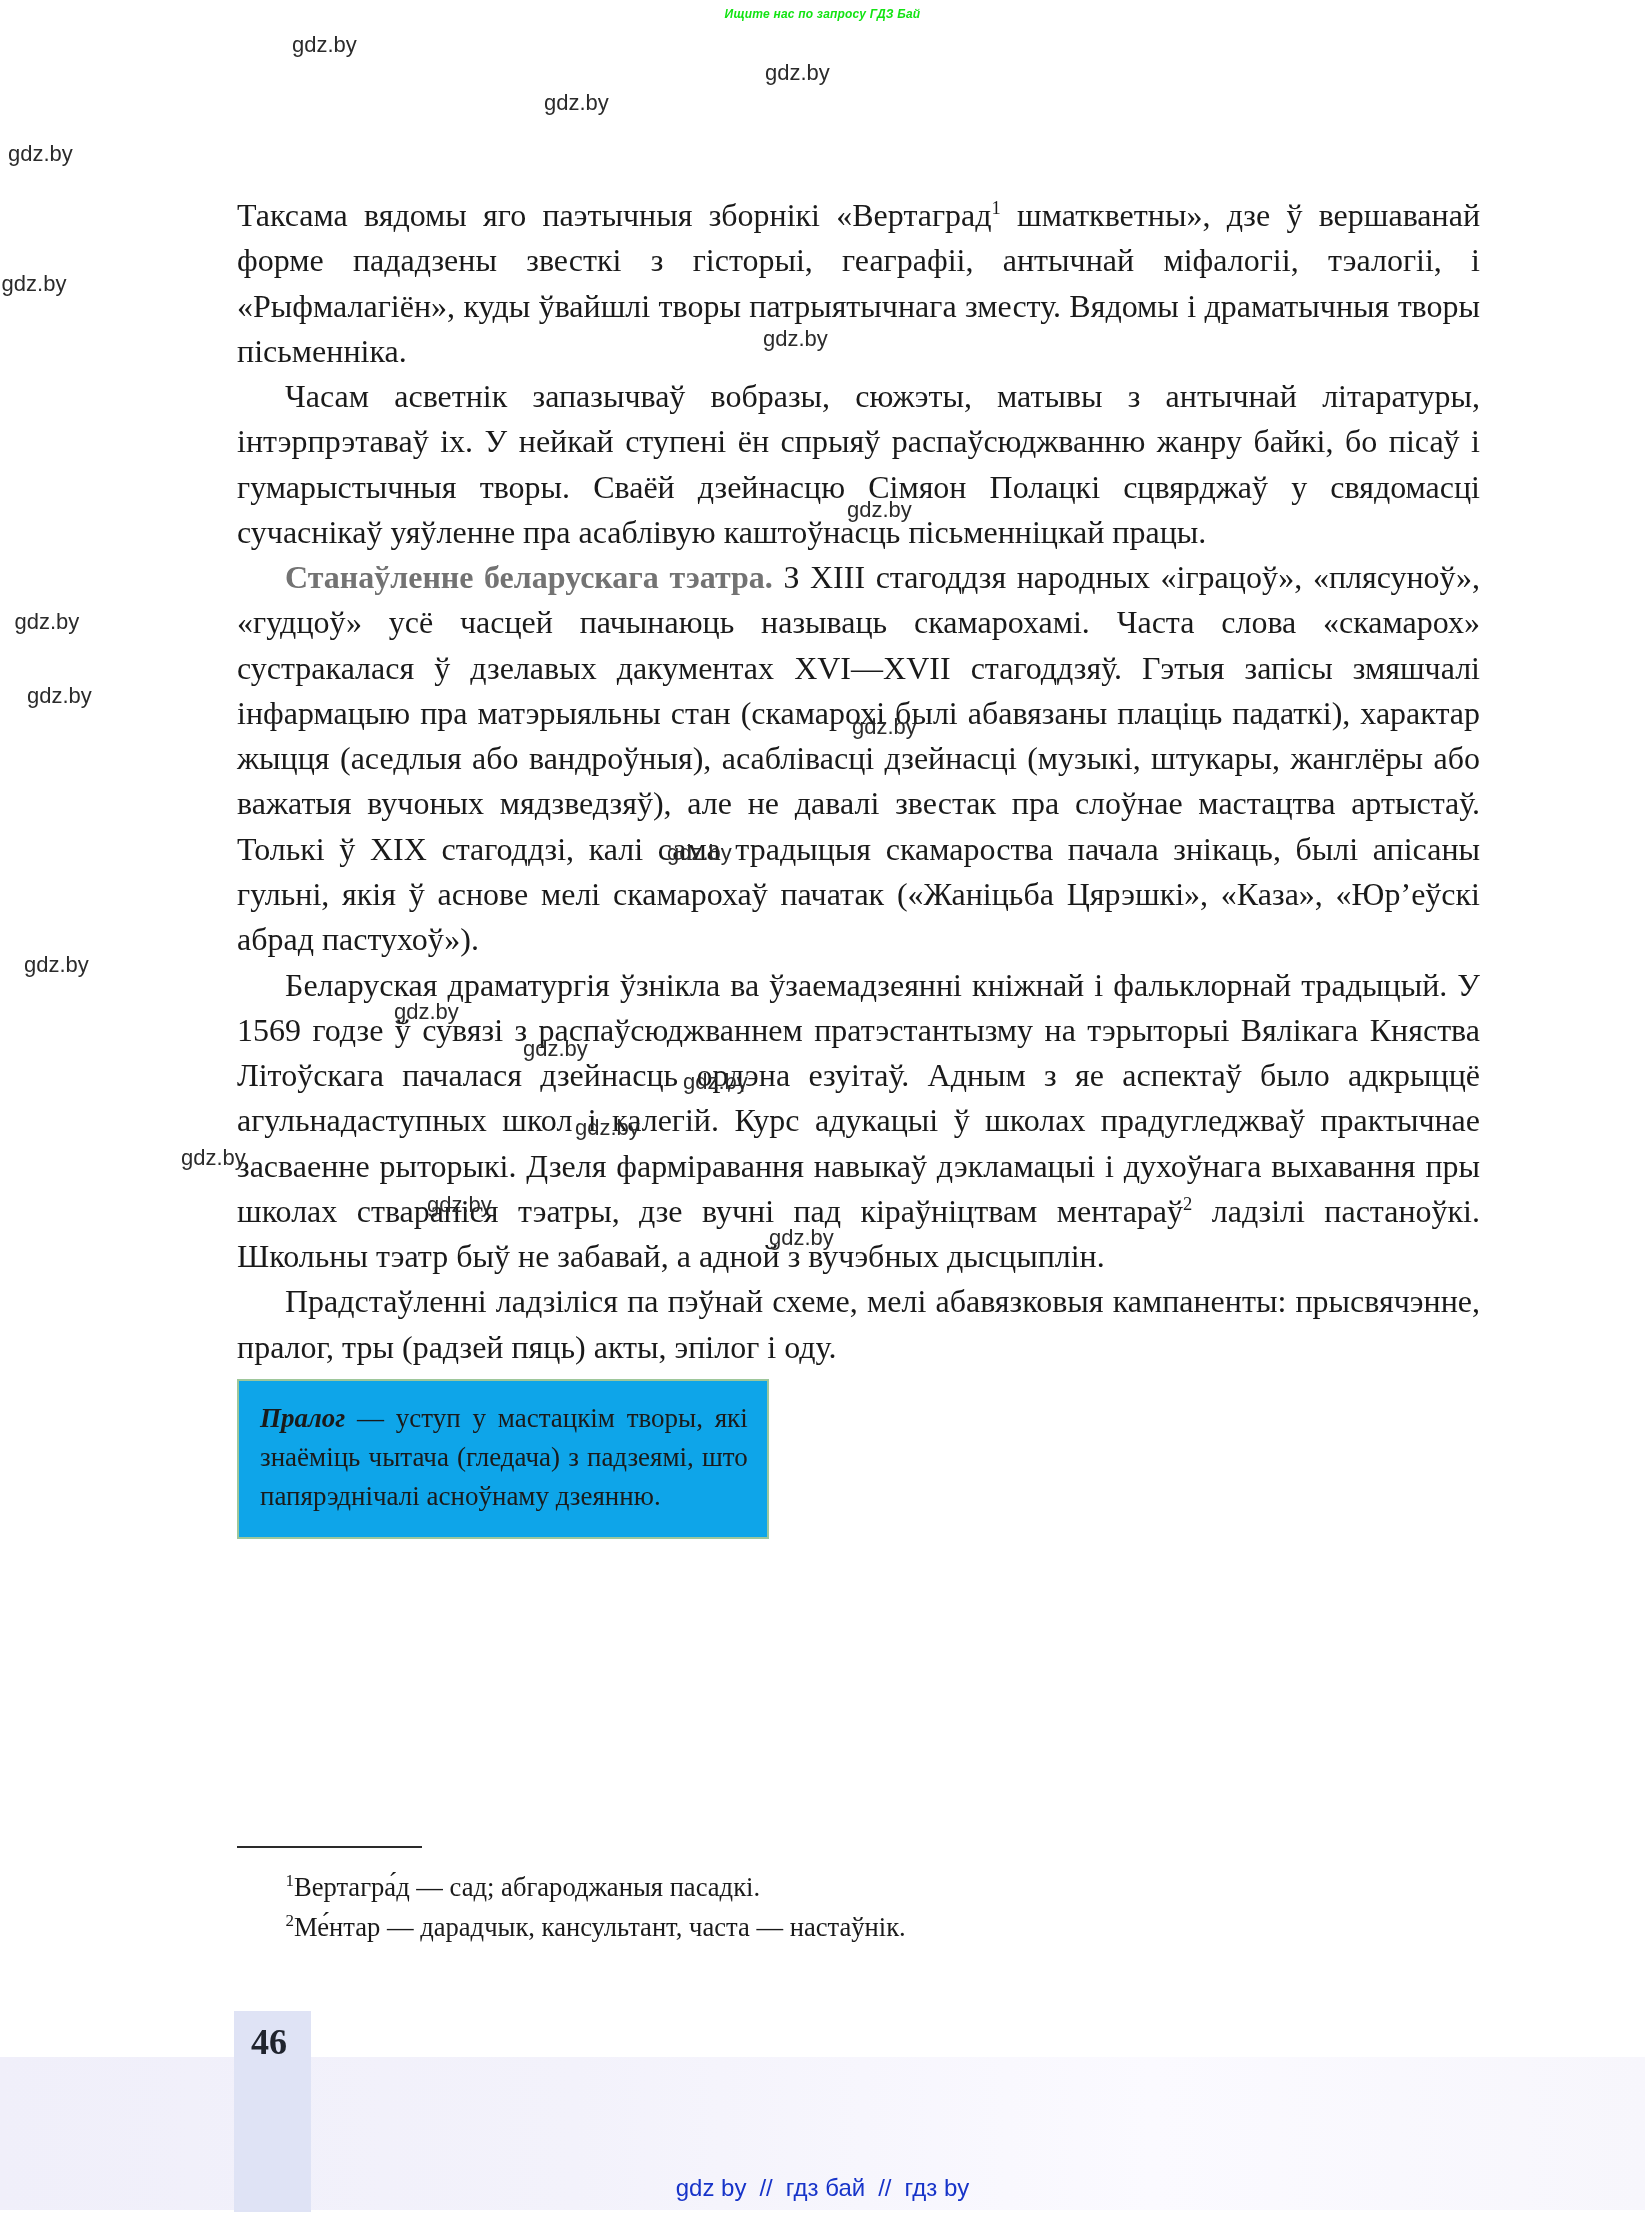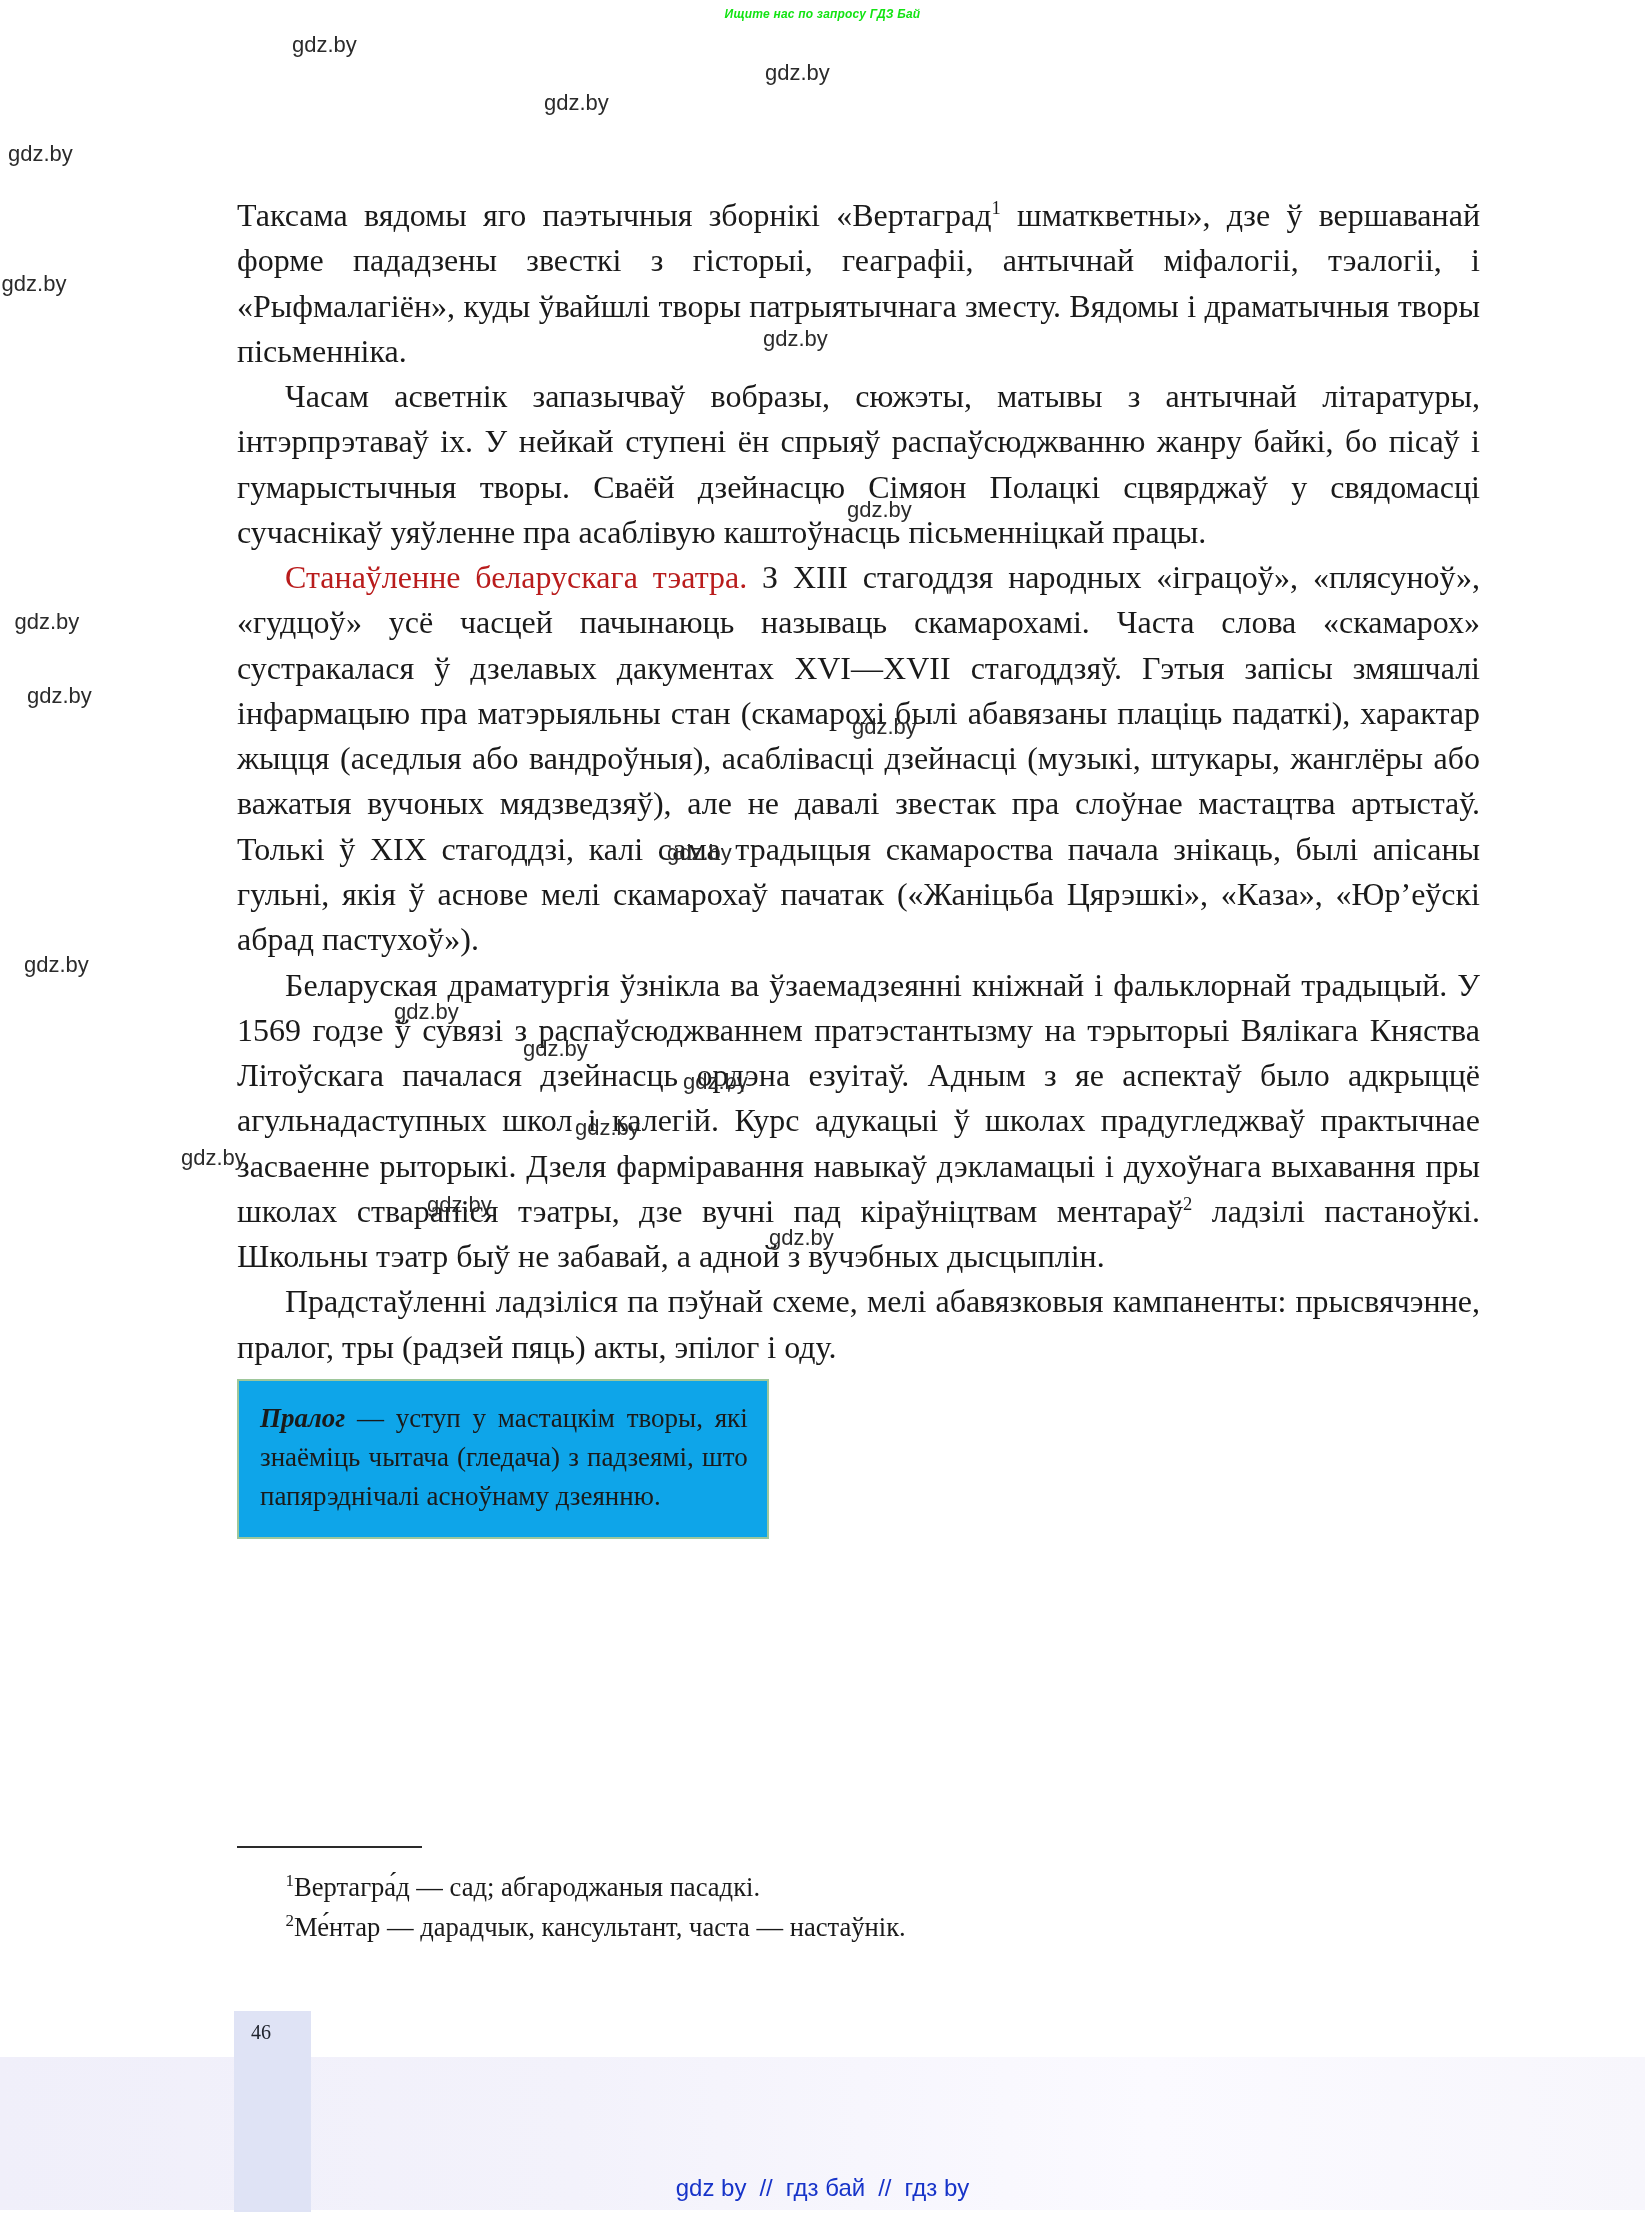--- a/index.html
+++ b/index.html
@@ -77,22 +77,22 @@
     margin: 0;
     font-size: 32px;
     line-height: 1.415;
     text-align: justify;
     text-indent: 48px;
     hyphens: manual;
   }
   p.body.first { text-indent: 0; }
 
   .blue-lead {
-    color: #b91c1c;
-    font-weight: normal;
+    color: #737373;
+    font-weight: bold;
   }
 
   sup.fn {
     font-size: 18.5px;
     vertical-align: super;
     line-height: 0;
   }
 
   
   .split {
@@ -164,22 +164,22 @@
     line-height: 0;
   }
   .fn-term {
   }
 
   
   .page-number {
     position: absolute;
     left: 251px;
     top: 1994px;
-    font-size: 20px;
-    font-weight: 400;
+    font-size: 36px;
+    font-weight: 700;
     color: #20242e;
     z-index: 12;
   }
 
   
   .wm {
     position: absolute;
     font-family: "Liberation Sans", sans-serif;
     font-size: 22px;
     color: #2b2b2b;

